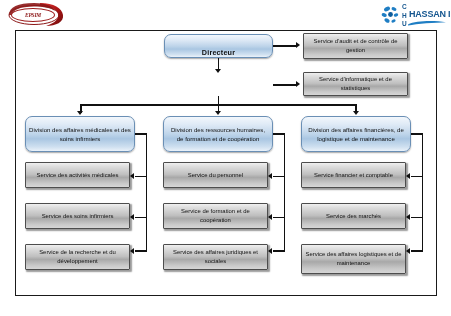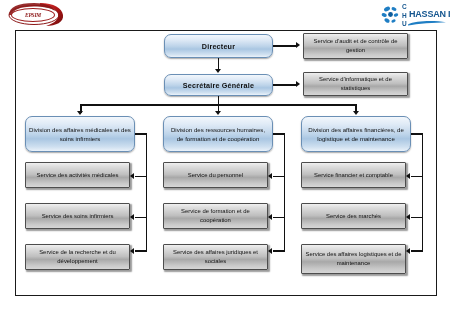--- a/index.html
+++ b/index.html
@@ -219,37 +219,34 @@
     </div>
     <div class="hassan">HASSAN II</div>
     <svg class="underline-swoosh" viewBox="0 0 38 6">
       <path d="M0 4.5 C8 0.5 26 0.5 38 2.2 C27 2.6 9 3.4 0 5.6 Z" fill="#1f7ec4"></path>
     </svg>
   </div>
 </div>
 
 <div id="org-frame">
 
-  <div class="node blue" style="left:148px; top:3px; width:109px; height:24px;">
+  <div class="node blue" style="left:148px; top:3px; width:109px; height:24px;align-items:flex-end;">
     <span class="txt t-dir">Directeur</span>
   </div>
 
   <div class="ln ln-h" style="left:257px; top:14px; width:24px;"></div>
   <div class="arrow arrow-right" style="left:280px; top:11.4px;"></div>
 
   <div class="node grey" style="left:287px; top:2px; width:105px; height:26px;">
     <span class="txt t-top">Service d'audit et de contrôle de gestion</span>
   </div>
 
   <div class="ln ln-v" style="left:201.7px; top:27px; height:13px;"></div>
   <div class="arrow arrow-down" style="left:199px; top:38px;"></div>
 
-  <div class="node blue" style="left:148px; top:43px; width:109px; height:22px;">
-    <span class="txt t-sg">Secrétaire Générale</span>
-  </div>
 
   <div class="ln ln-h" style="left:257px; top:53px; width:24px;"></div>
   <div class="arrow arrow-right" style="left:280px; top:50.4px;"></div>
 
   <div class="node grey" style="left:287px; top:41px; width:105px; height:24px;">
     <span class="txt t-top">Service d'informatique et de statistiques</span>
   </div>
 
   <div class="ln ln-v" style="left:201.7px; top:65px; height:9px;"></div>
   <div class="ln ln-h" style="left:64px; top:73px; width:277px;"></div>

